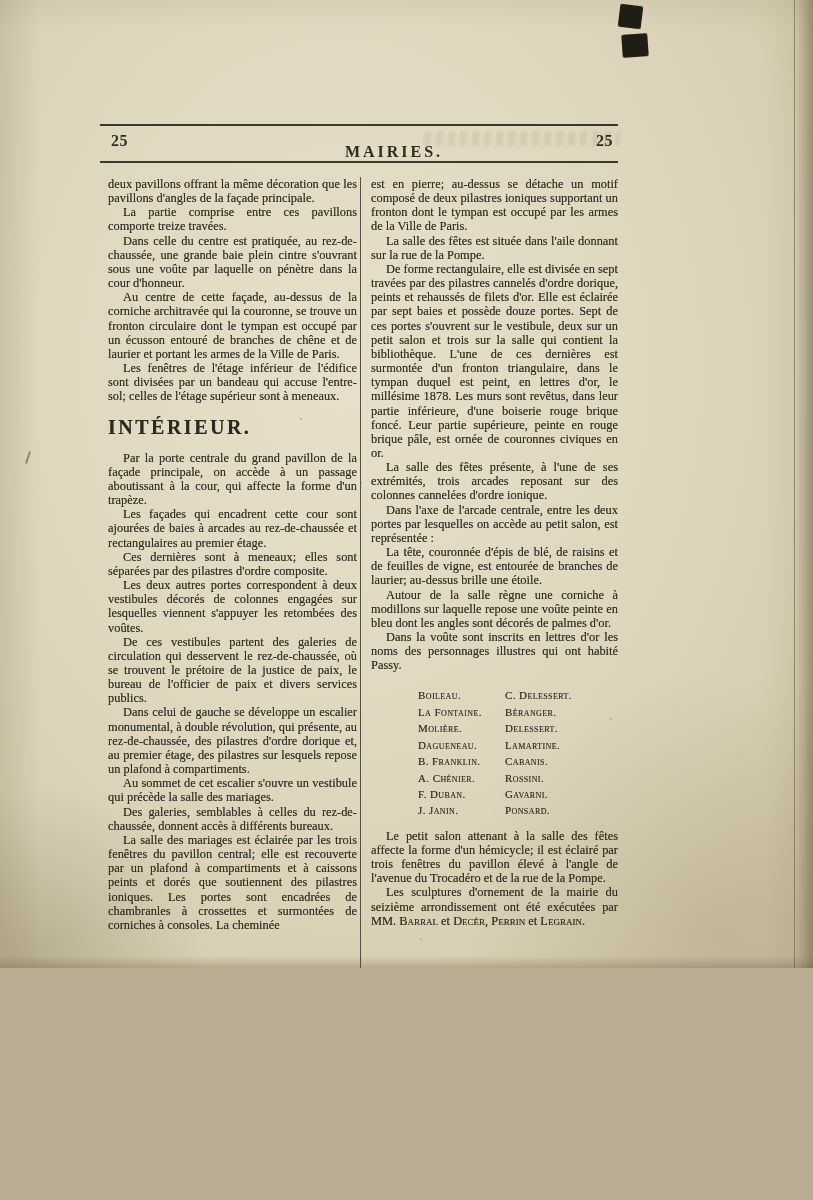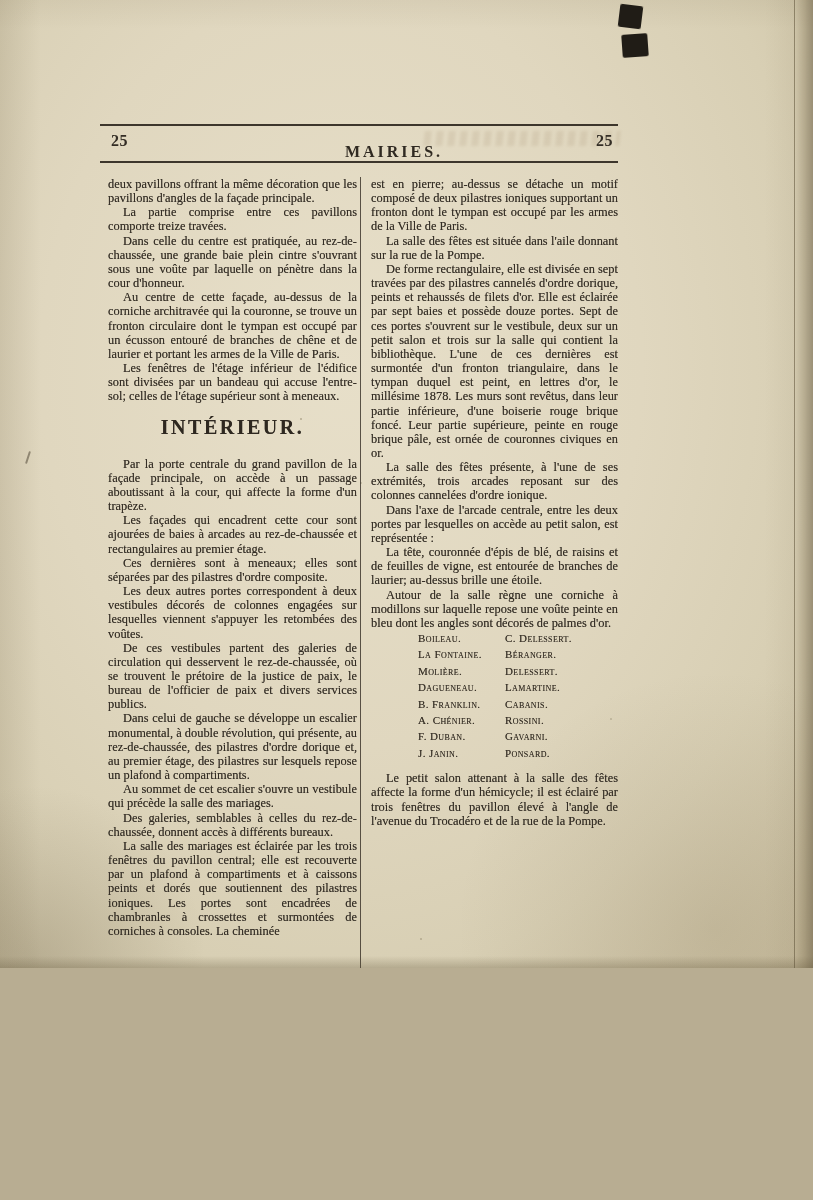--- a/index.html
+++ b/index.html
@@ -54,28 +54,28 @@
   
   .col{position:absolute;top:177px;text-align:justify;
     font-size:12.4px;line-height:14.15px;
     text-shadow:0 0 .5px rgba(45,39,30,.55);}
   .col p{margin:0;text-indent:15px;}
   .col p.noindent{text-indent:0;}
   .col-left{left:108px;width:249px;}
   .col-right{left:371px;width:247px;}
   .divider{position:absolute;left:360px;top:177px;width:1px;height:831px;
     background:rgba(52,45,36,.8);}
-  .section-heading{margin:16px 0 23px;text-align:center;font-size:20px;
+  .section-heading{margin:16px 0 17px;text-align:left;font-size:20px;
     font-weight:bold;letter-spacing:2.5px;text-indent:0;color:#2e2820;}
   .entry{margin:9px 0 7px;font-size:13.7px;line-height:17.5px;
     padding-left:22px;text-indent:-22px !important;}
   .entry em{font-style:italic;}
   .sc{font-variant:small-caps;}
   sup.m{font-size:9px;position:relative;top:-4px;}
-  .names{margin:0 0 10px;padding-left:47px;font-size:11px;line-height:16.4px;
+  .names{margin:15px 0 10px;padding-left:47px;font-size:11px;line-height:16.4px;
     font-variant:small-caps;letter-spacing:.4px;text-align:left;color:#362f26;}
   .names .row{display:flex;}
   .names .n-left{width:87px;}
   .end-rule{position:absolute;left:295px;top:1031px;width:162px;height:2px;
     background:#433c30;}
 
   
   .watermark{position:absolute;left:427px;top:1046px;
     font-family:"Liberation Sans","DejaVu Sans",sans-serif;
     font-size:43px;color:#2b5ce8;white-space:nowrap;opacity:.95;z-index:5;
@@ -121,20 +121,21 @@
   <div class="divider"></div>
 
   <section class="col col-right">
     <p class="noindent">est en pierre; au-dessus se détache un motif composé de deux pilastres ioniques supportant un fronton dont le tympan est occupé par les armes de la Ville de Paris.</p>
     <p>La salle des fêtes est située dans l'aile donnant sur la rue de la Pompe.</p>
     <p>De forme rectangulaire, elle est divisée en sept travées par des pilastres cannelés d'ordre dorique, peints et rehaussés de filets d'or. Elle est éclairée par sept baies et possède douze portes. Sept de ces portes s'ouvrent sur le vestibule, deux sur un petit salon et trois sur la salle qui contient la bibliothèque. L'une de ces dernières est surmontée d'un fronton triangulaire, dans le tympan duquel est peint, en lettres d'or, le millésime 1878. Les murs sont revêtus, dans leur partie inférieure, d'une boiserie rouge brique foncé. Leur partie supérieure, peinte en rouge brique pâle, est ornée de couronnes civiques en or.</p>
     <p>La salle des fêtes présente, à l'une de ses extrémités, trois arcades reposant sur des colonnes cannelées d'ordre ionique.</p>
     <p>Dans l'axe de l'arcade centrale, entre les deux portes par lesquelles on accède au petit salon, est représentée :</p>
     <p>La tête, couronnée d'épis de blé, de raisins et de feuilles de vigne, est entourée de branches de laurier; au-dessus brille une étoile.</p>
     <p>Autour de la salle règne une corniche à modillons sur laquelle repose une voûte peinte en bleu dont les angles sont décorés de palmes d'or.</p>
+    <p>Dans la voûte sont inscrits en lettres d'or les noms des personnages illustres qui ont habité Passy.</p>
     <div class="names">
       <div class="row">
           <span class="n-left">Boileau.</span>
           <span class="n-right">C. Delessert.</span>
         </div>
       <div class="row">
           <span class="n-left">La Fontaine.</span>
           <span class="n-right">Béranger.</span>
         </div>
       <div class="row">
@@ -156,20 +157,21 @@
       <div class="row">
           <span class="n-left">F. Duban.</span>
           <span class="n-right">Gavarni.</span>
         </div>
       <div class="row">
           <span class="n-left">J. Janin.</span>
           <span class="n-right">Ponsard.</span>
         </div>
     </div>
     <p>Le petit salon attenant à la salle des fêtes affecte la forme d'un hémicycle; il est éclairé par trois fenêtres du pavillon élevé à l'angle de l'avenue du Trocadéro et de la rue de la Pompe.</p>
+    <p><span>Les sculptures d'ornement de la mairie du seizième arrondissement ont été exécutées par MM. </span><span class="sc">Barral</span><span> et </span><span class="sc">Decér</span><span>, </span><span class="sc">Perrin</span><span> et </span><span class="sc">Legrain</span><span>.</span></p>
   </section>
 
   <div class="end-rule"></div>
 
   <div class="watermark">Librairie du Bassin</div>
 
   <div class="edge-right"></div>
   <div class="edge-bottom"></div>
   <div class="corner-nick"></div>
 </div>

